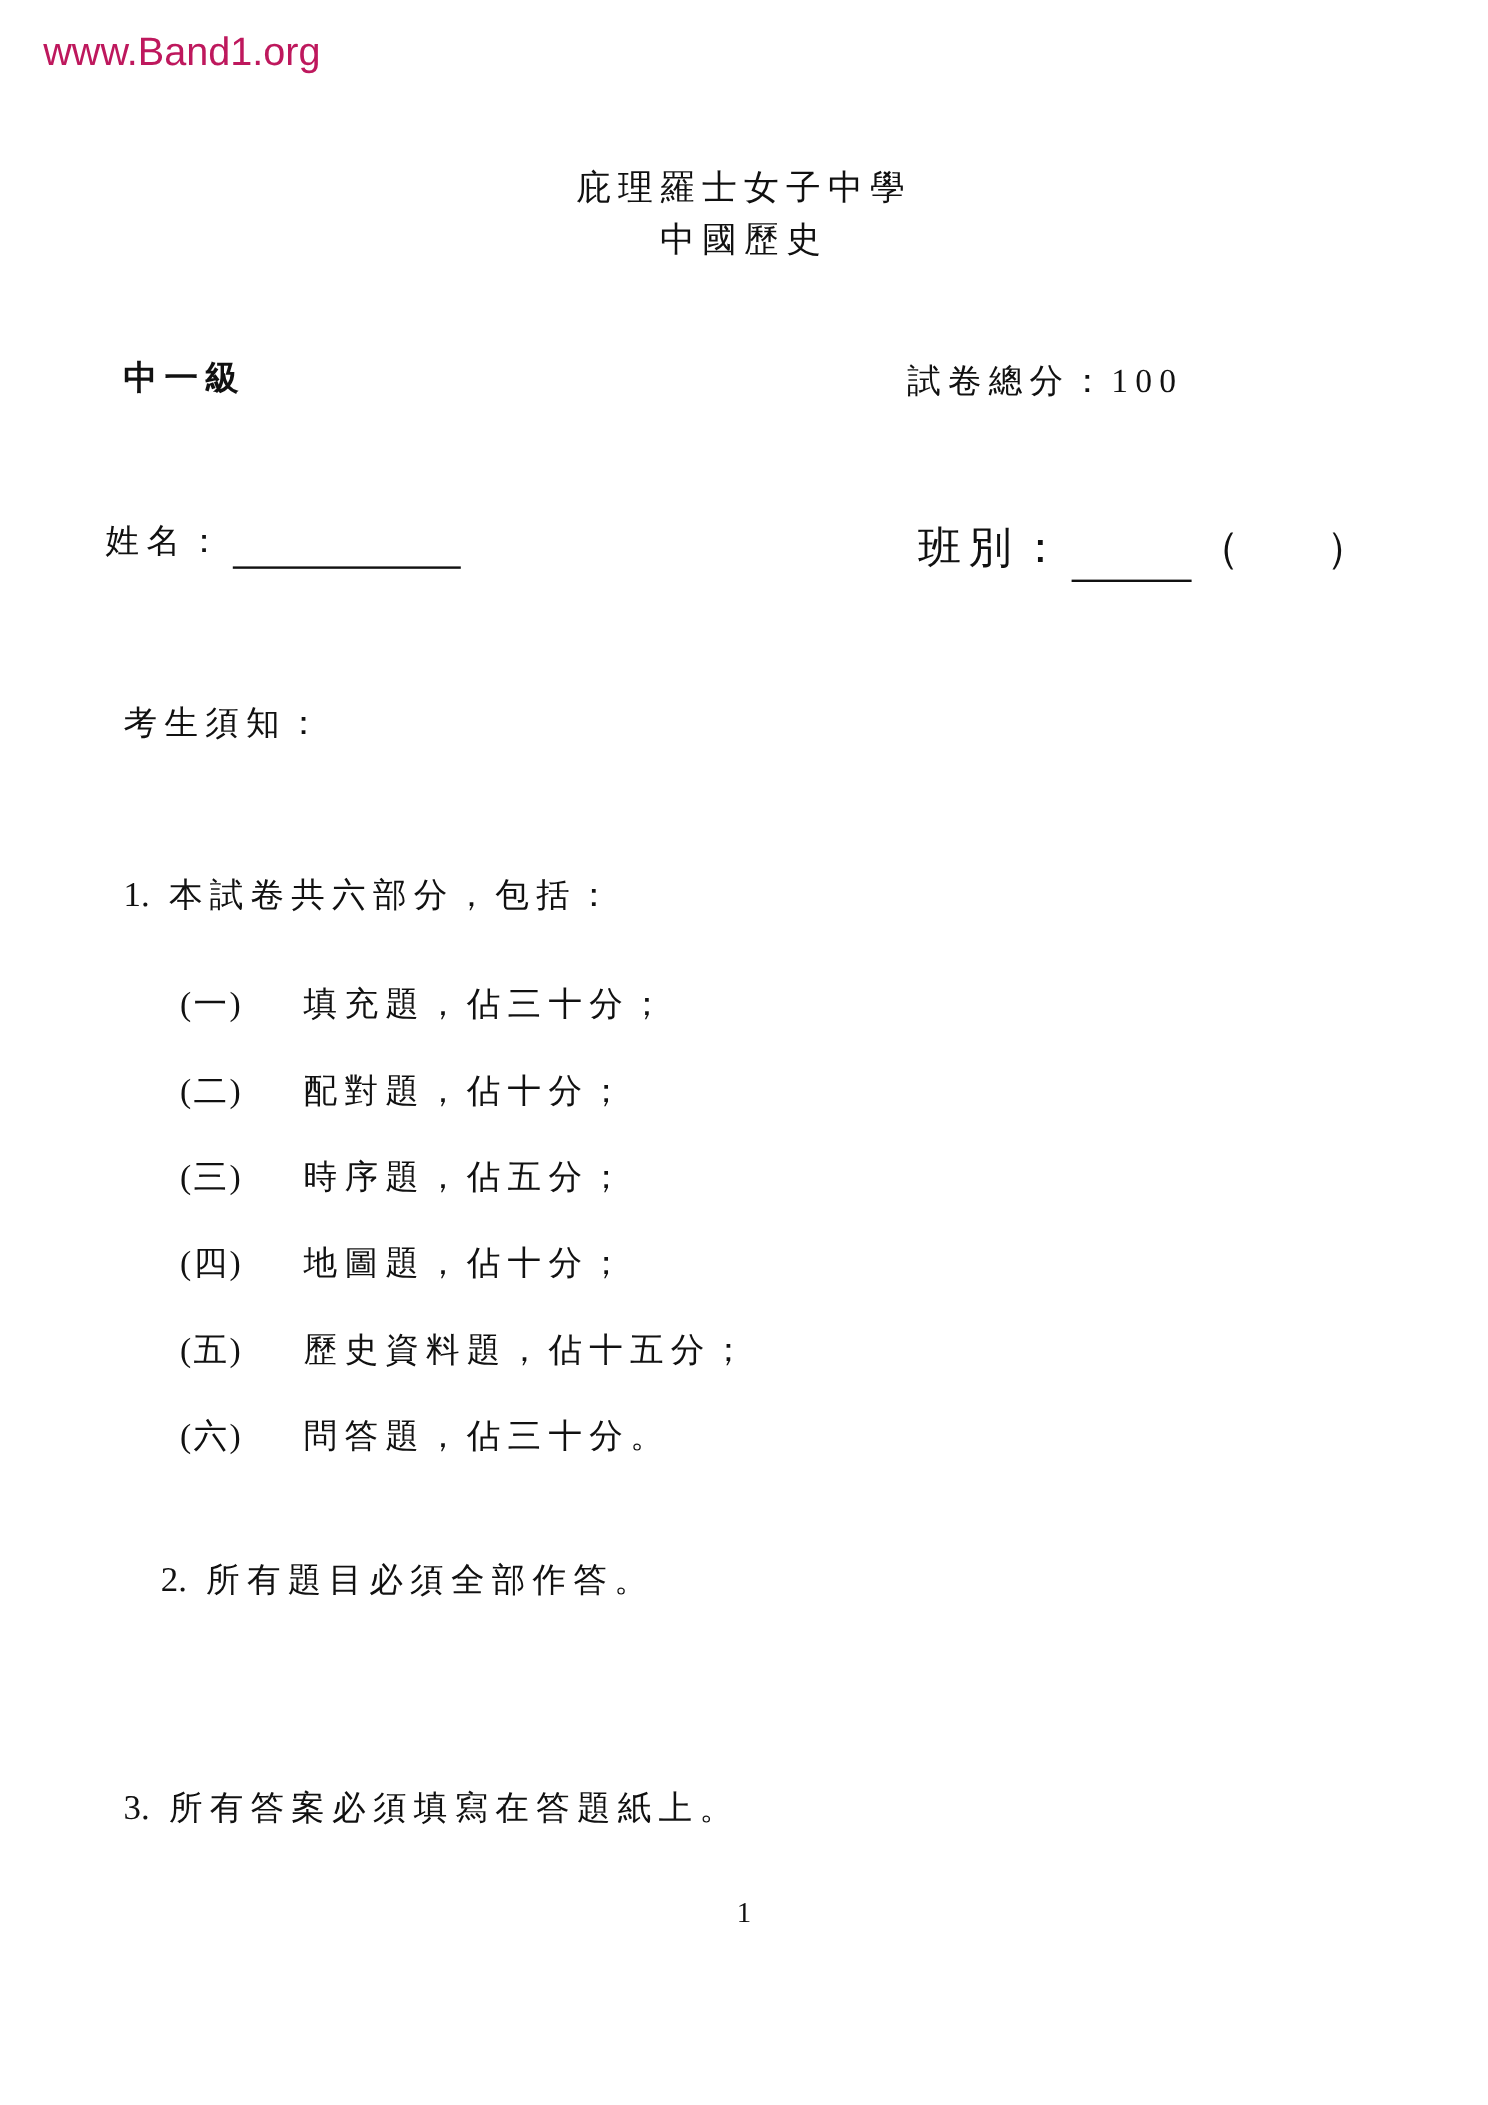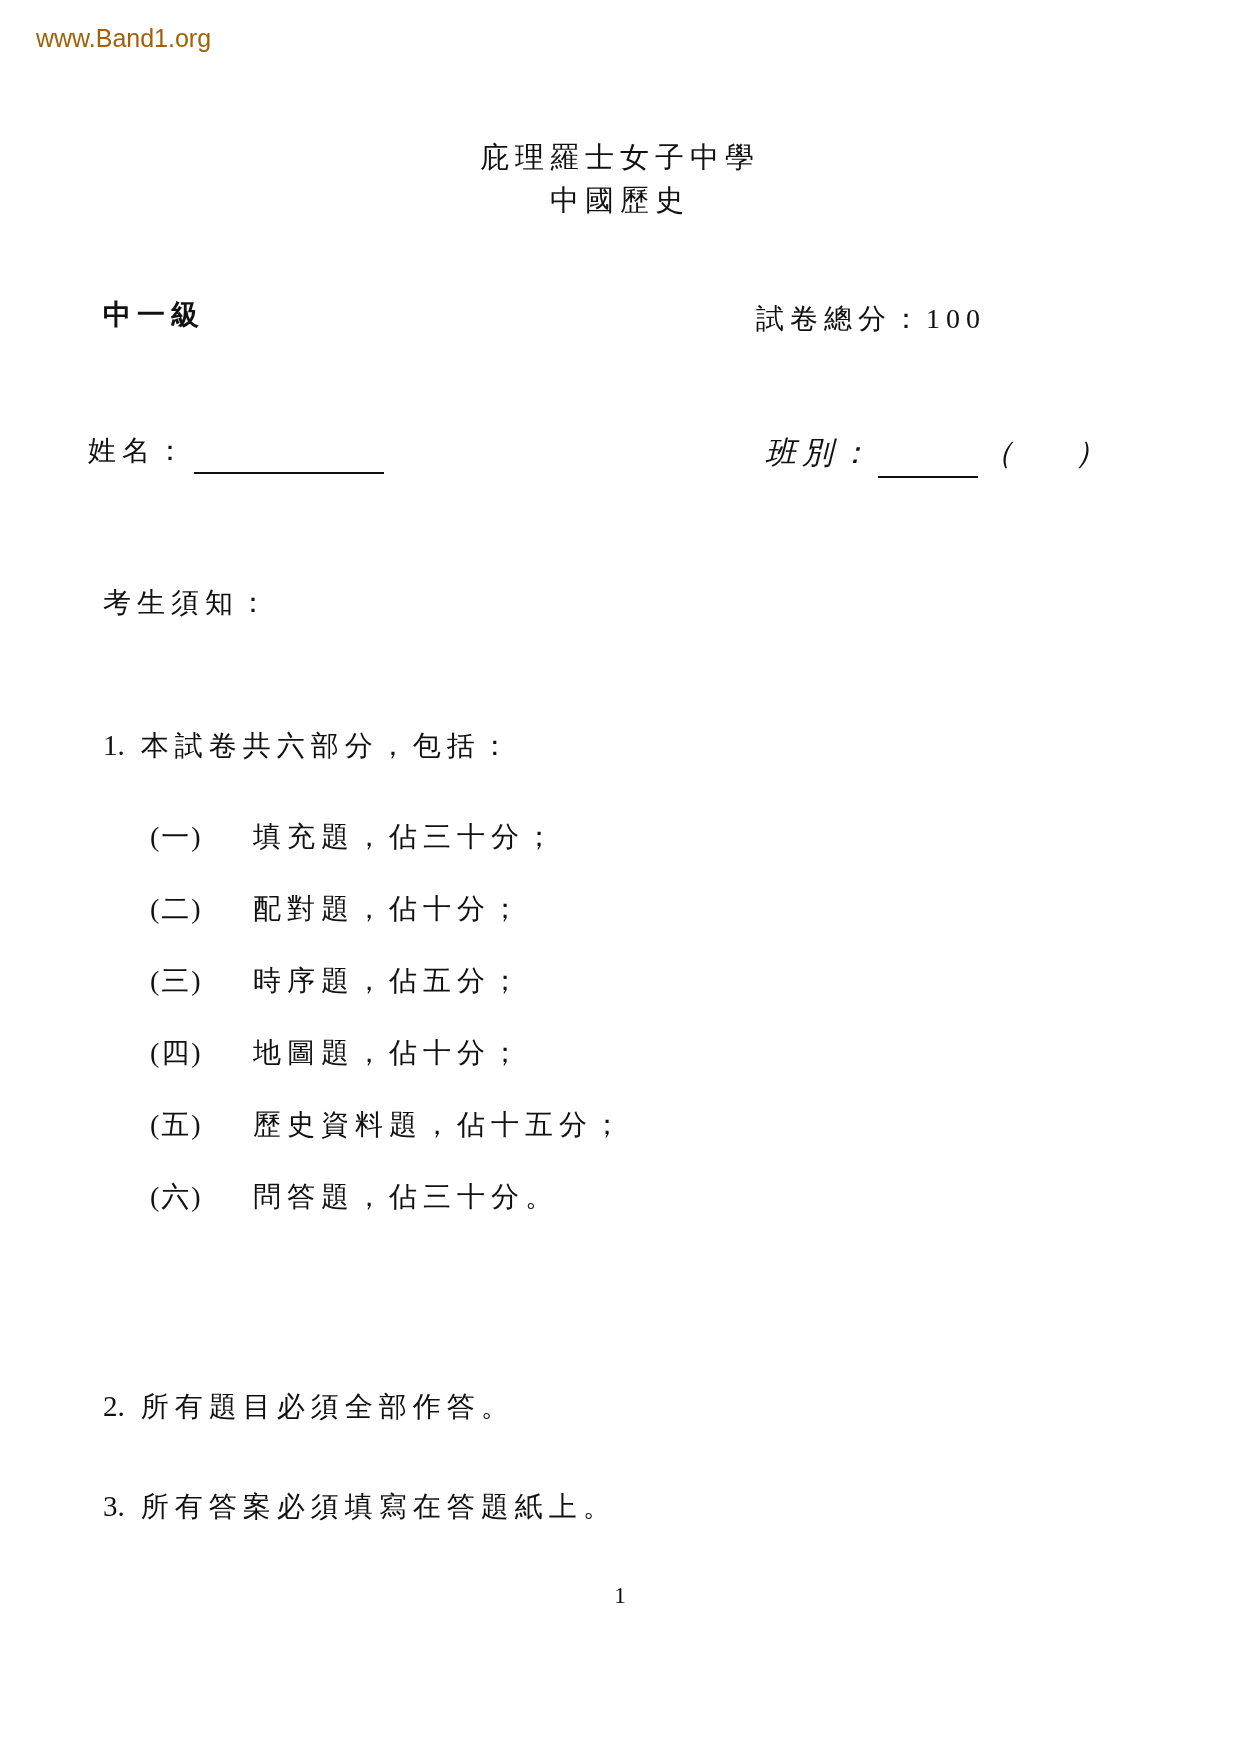--- a/index.html
+++ b/index.html
@@ -15,22 +15,22 @@
     background: #ffffff;
     color: #111111;
     font-family: "Liberation Serif", "DejaVu Serif", serif;
     overflow: hidden;
   }
   .watermark {
     position: absolute;
     left: 36px;
     top: 24px;
     font-family: "Liberation Sans", "DejaVu Sans", sans-serif;
-    font-size: 25px;
-    color: #a16207;
+    font-size: 33px;
+    color: #be185d;
     letter-spacing: 0;
   }
   .title-block {
     position: absolute;
     top: 136px;
     left: 0;
     width: 100%;
     text-align: center;
     font-size: 29px;
     letter-spacing: 6px;
@@ -56,22 +56,21 @@
   .name-row {
     position: absolute;
     left: 88px;
     top: 432px;
     font-size: 28px;
   }
   .class-row {
     position: absolute;
     left: 765px;
     top: 432px;
-    font-size: 31px;
-    font-style: italic;
+    font-size: 36px;
   }
   .blank {
     display: inline-block;
     border-bottom: 2px solid #111111;
     height: 30px;
     vertical-align: bottom;
     margin-bottom: -4px;
   }
   .blank.name {
     width: 190px;
@@ -181,21 +180,21 @@
     <div class="part-row">
       <span class="part-index">(五)</span>
       <span class="part-text">歷史資料題，佔十五分；</span>
     </div>
     <div class="part-row">
       <span class="part-index">(六)</span>
       <span class="part-text">問答題，佔三十分。</span>
     </div>
   </div>
 
-  <div class="num-item" style="top:1388px;">
+  <div class="num-item" style="top:1298px;margin-left:31px;">
     <span class="num">2.</span><span class="cjk">所有題目必須全部作答。</span>
   </div>
 
   <div class="num-item" style="top:1488px;">
     <span class="num">3.</span><span class="cjk">所有答案必須填寫在答題紙上。</span>
   </div>
 
   <div class="page-number">1</div>
 
 </div>

